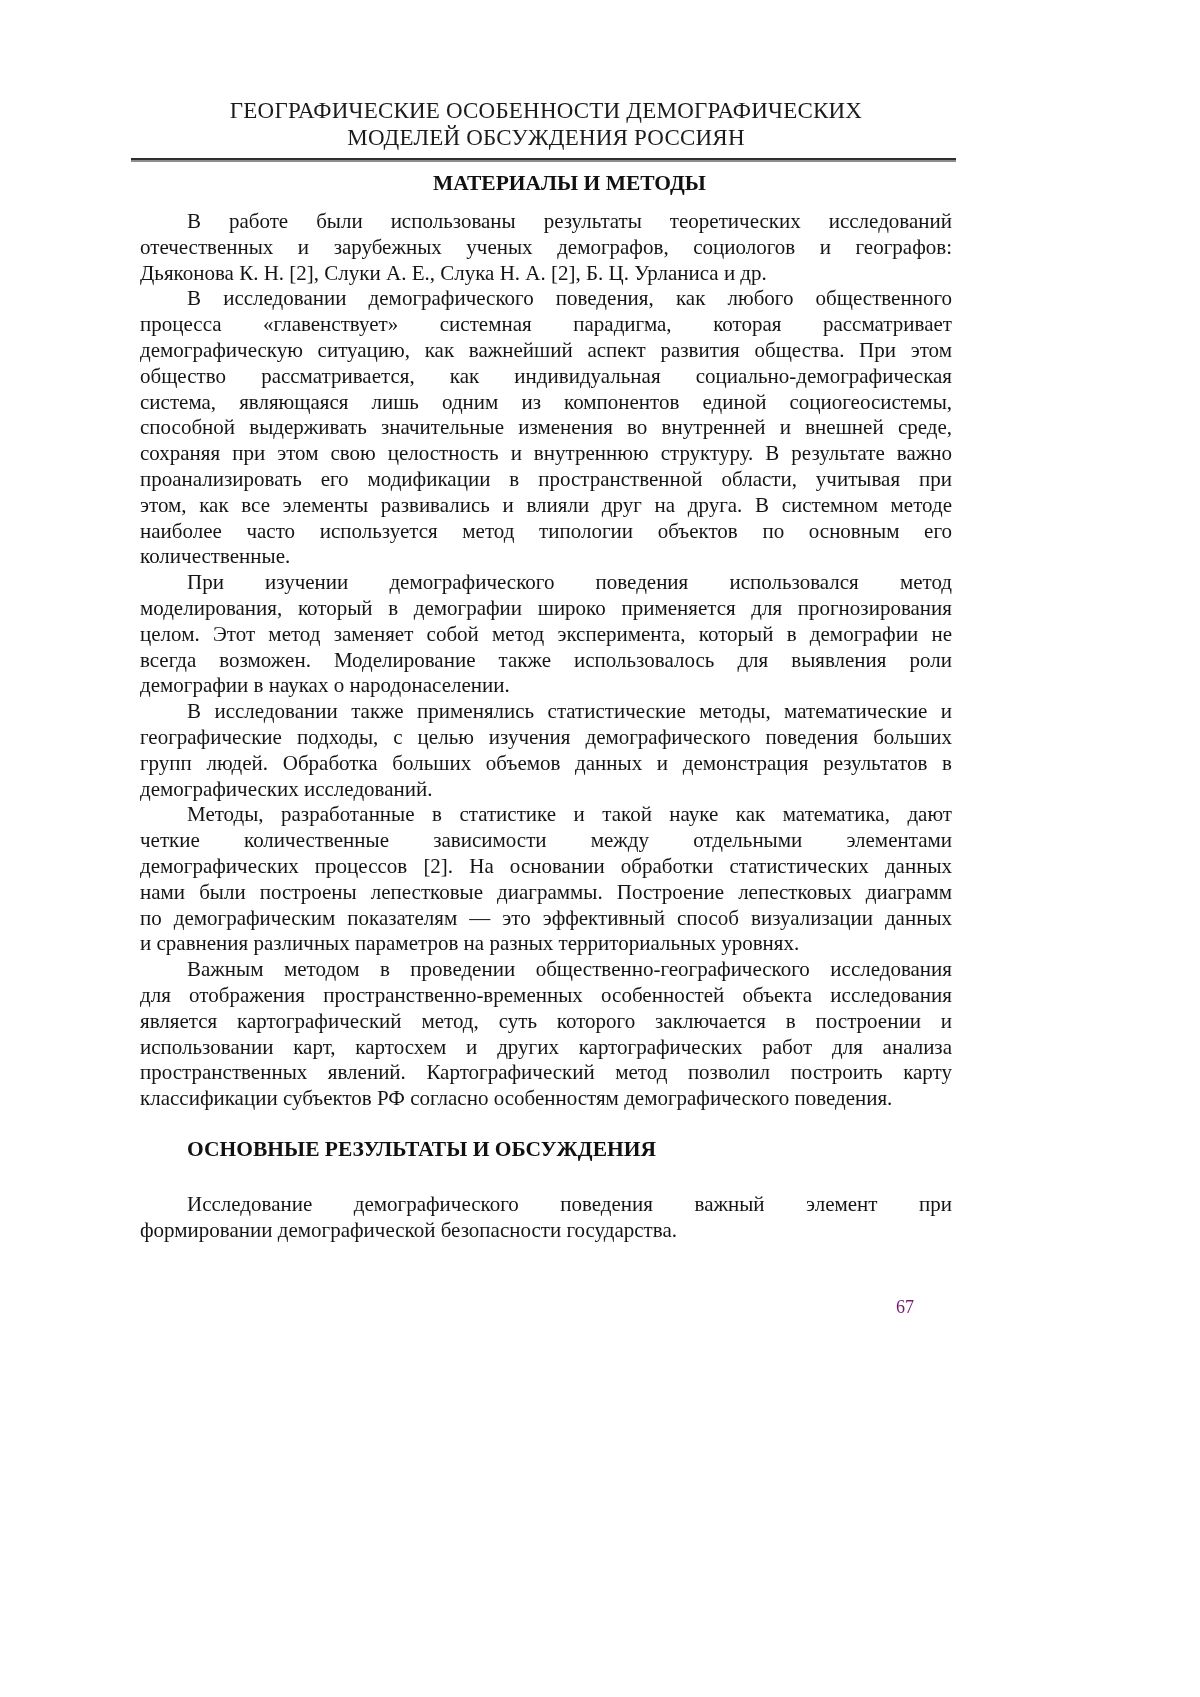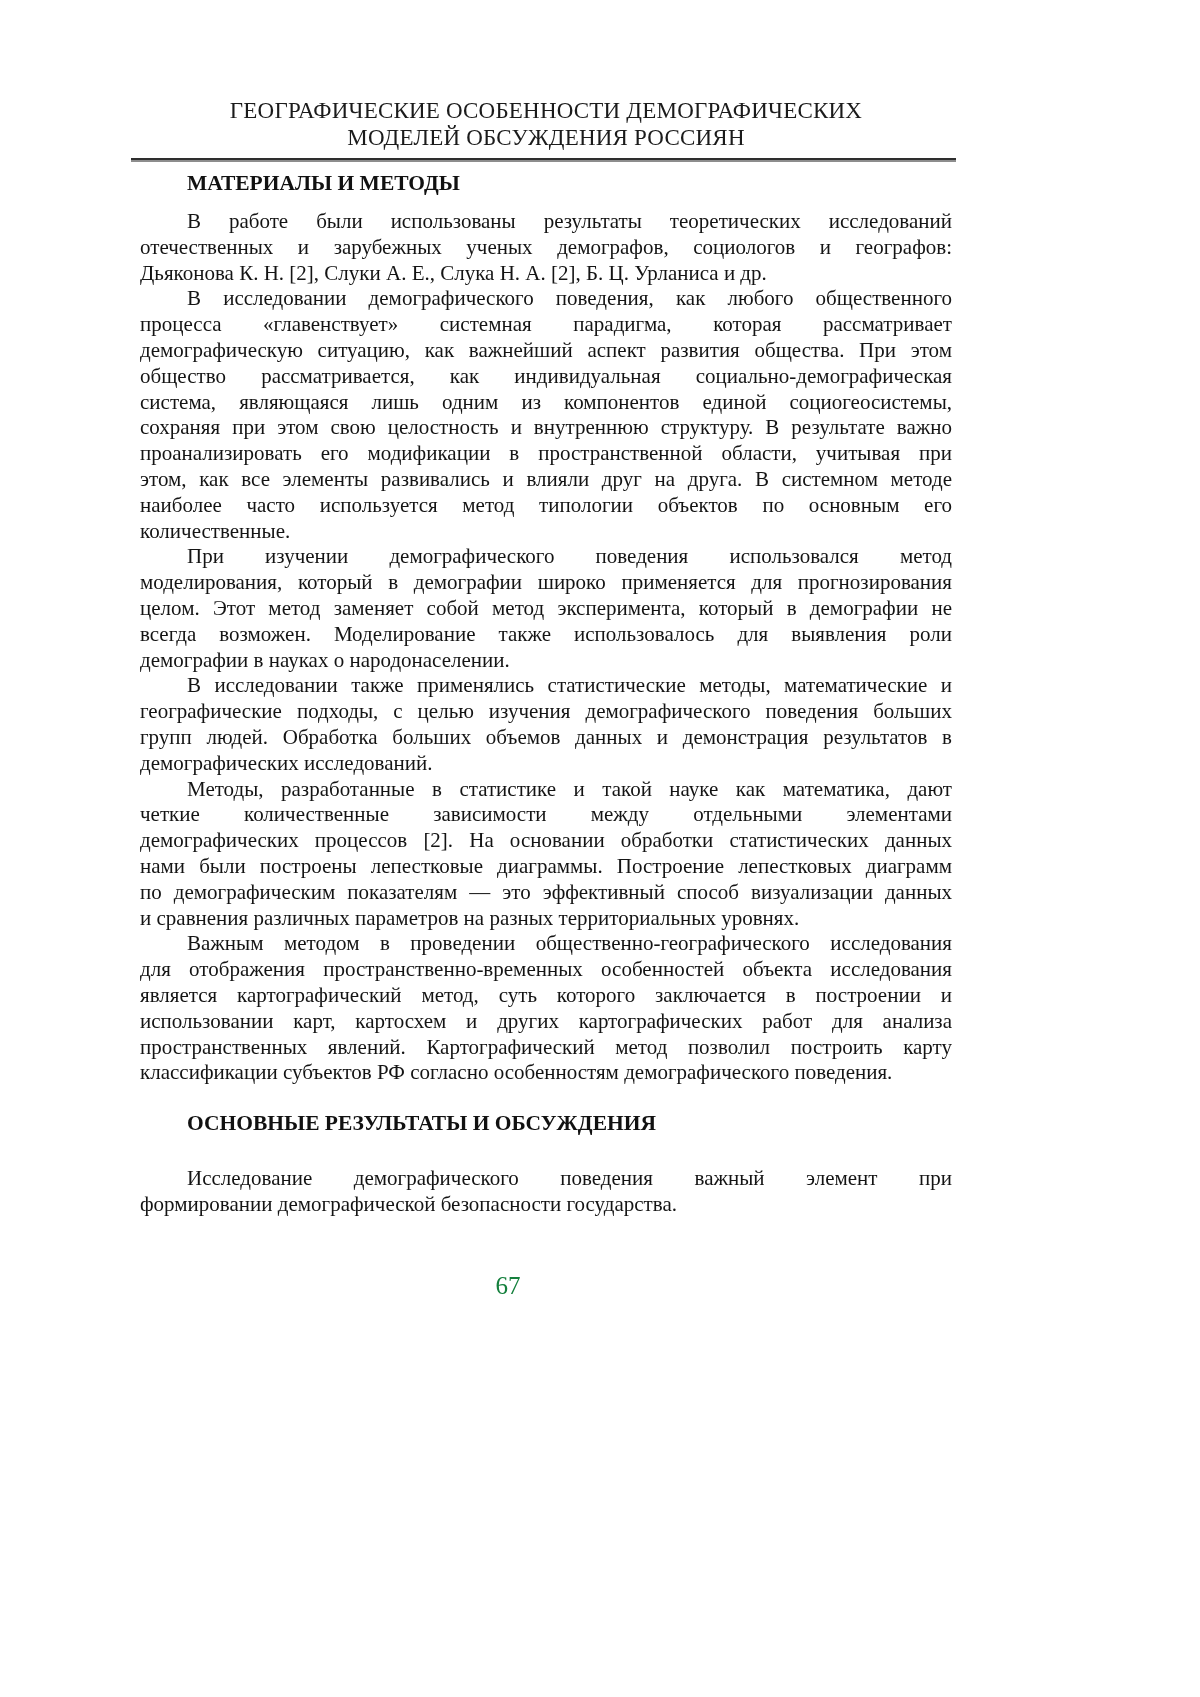--- a/index.html
+++ b/index.html
@@ -38,41 +38,41 @@
     width: calc(100% + 13px);
     background: linear-gradient(to bottom, #2e2e2e 0%, #2e2e2e 55%, #8d8d8d 55%, #8d8d8d 100%);
   }
   .section-heading {
     font-weight: bold;
     font-size: 21.5px;
     line-height: 24px;
     padding-left: 47px;
     color: #111;
   }
-  .heading-1 { margin-top: 9px; }
+  .heading-1 { margin-top: 9px; text-align: center; }
   .heading-2 { margin-top: 25px; margin-bottom: 31px; }
   .paras-block-1 { margin-top: 14px; }
   .para { margin: 0; }
   .line {
     font-size: 21px;
     line-height: 25.8px;
     white-space: normal;
     text-align: justify;
     text-align-last: justify;
     color: #141414;
   }
   .line.first { text-indent: 47px; }
   .line.last { text-align-last: left; }
   .page-number {
     margin-top: 54px;
     width: 100%;
-    text-align: center;
+    text-align: right;
     transform: translateX(-38px);
-    font-size: 25px;
-    color: #15803d;
+    font-size: 18px;
+    color: #701a75;
   }
 </style>
 </head>
 <body>
 
 <div class="page">
   <div class="content">
 
     <div class="doc-title">
       <div>ГЕОГРАФИЧЕСКИЕ ОСОБЕННОСТИ ДЕМОГРАФИЧЕСКИХ</div>
@@ -88,20 +88,21 @@
           <div class="line first">В работе были использованы результаты теоретических исследований</div>
           <div class="line">отечественных и зарубежных ученых демографов, социологов и географов:</div>
           <div class="line last">Дьяконова К. Н. [2], Слуки А. Е., Слука Н. А. [2], Б. Ц. Урланиса и др.</div>
         </div>
         <div class="para">
           <div class="line first">В исследовании демографического поведения, как любого общественного</div>
           <div class="line">процесса «главенствует» системная парадигма, которая рассматривает</div>
           <div class="line">демографическую ситуацию, как важнейший аспект развития общества. При этом</div>
           <div class="line">общество рассматривается, как индивидуальная социально-демографическая</div>
           <div class="line">система, являющаяся лишь одним из компонентов единой социогеосистемы,</div>
+          <div class="line">способной выдерживать значительные изменения во внутренней и внешней среде,</div>
           <div class="line">сохраняя при этом свою целостность и внутреннюю структуру. В результате важно</div>
           <div class="line">проанализировать его модификации в пространственной области, учитывая при</div>
           <div class="line">этом, как все элементы развивались и влияли друг на друга. В системном методе</div>
           <div class="line">наиболее часто используется метод типологии объектов по основным его</div>
           <div class="line last">количественные.</div>
         </div>
         <div class="para">
           <div class="line first">При изучении демографического поведения использовался метод</div>
           <div class="line">моделирования, который в демографии широко применяется для прогнозирования</div>
           <div class="line">целом. Этот метод заменяет собой метод эксперимента, который в демографии не</div>

